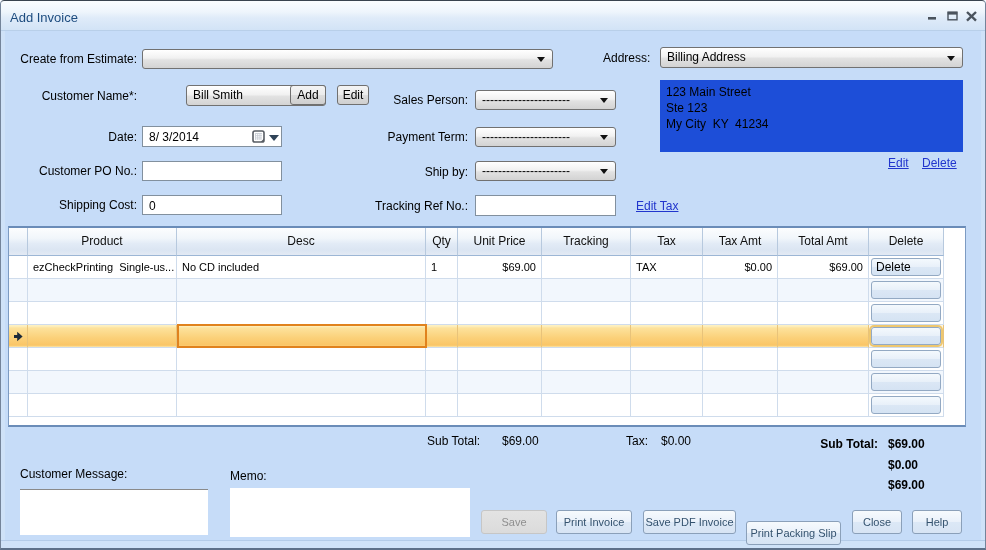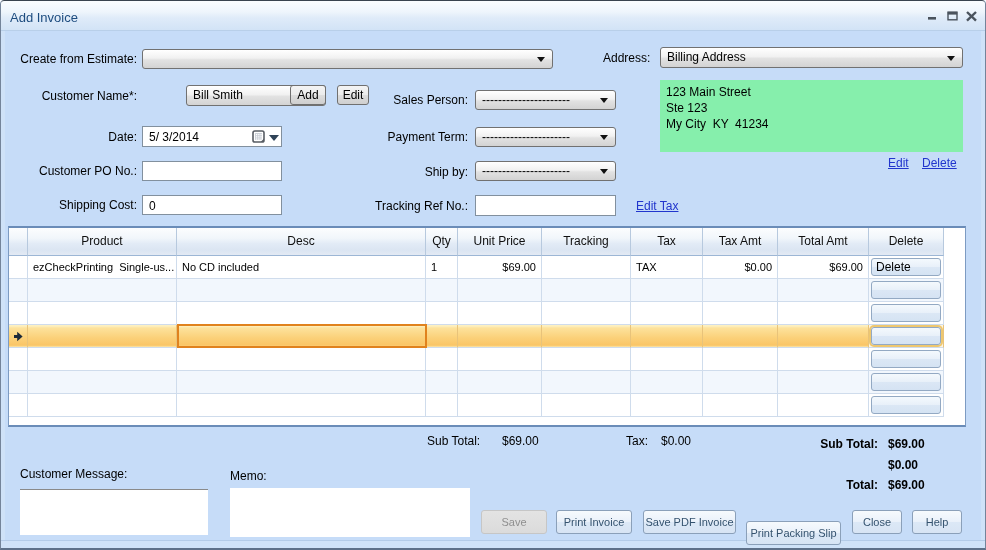--- a/index.html
+++ b/index.html
@@ -147,21 +147,21 @@
   <div class="combo" style="left:142px;top:49px;width:411px;height:20px;">
     <span></span><i class="arr"></i>
   </div>
   <div class="combo" style="left:142px;top:85px;width:140px;height:21px;margin-left:44px;">
     <span>Bill Smith</span><i class="arr"></i>
   </div>
   <div class="btn-gray" style="left:290px;top:85px;width:36px;height:20px;line-height:18px;">Add</div>
   <div class="btn-gray" style="left:337px;top:85px;width:32px;height:20px;line-height:18px;">Edit</div>
 
   <div class="tbox" style="left:142px;top:126px;width:140px;height:21px;">
-    <span>5/ 3/2014</span>
+    <span>8/ 3/2014</span>
     <svg class="cal" width="13" height="13" viewBox="0 0 13 13">
         <rect x="1" y="1" width="11" height="11" rx="1.8" fill="#ffffff" stroke="#585d64" stroke-width="1.6"></rect>
         <rect x="3.1" y="3.1" width="6.8" height="6.8" fill="#c7ccd4"></rect>
         <g fill="#ffffff">
           <rect x="4" y="4" width="1.3" height="1.3"></rect>
           <rect x="6.2" y="4" width="1.3" height="1.3"></rect>
           <rect x="8.4" y="4" width="1.3" height="1.3"></rect>
           <rect x="4" y="6.2" width="1.3" height="1.3"></rect>
           <rect x="6.2" y="6.2" width="1.3" height="1.3"></rect>
           <rect x="8.4" y="6.2" width="1.3" height="1.3"></rect>
@@ -190,21 +190,21 @@
   <div class="combo" style="left:475px;top:161px;width:141px;height:20px;">
     <span>----------------------</span><i class="arr"></i>
   </div>
   <div class="tbox" style="left:475px;top:195px;width:141px;height:21px;"><span></span></div>
   <div class="link" style="left:636px;top:199px;">Edit Tax</div>
 
   <div class="label" style="left:603px;top:51px;">Address:</div>
   <div class="combo" style="left:660px;top:47px;width:303px;height:21px;">
     <span>Billing Address</span><i class="arr"></i>
   </div>
-  <div id="address-box" style="position:absolute;left:660px;top:80px;width:303px;height:72px;background:#86efac;padding:4px 6px;line-height:16px;white-space:pre;">123 Main Street
+  <div id="address-box" style="position:absolute;left:660px;top:80px;width:303px;height:72px;background:#1d4ed8;padding:4px 6px;line-height:16px;white-space:pre;">123 Main Street
 Ste 123
 My City  KY  41234</div>
   <div class="link" style="left:888px;top:156px;">Edit</div>
   <div class="link" style="left:922px;top:156px;">Delete</div>
 
   <div id="grid">
     <div id="grid-headers">
         <div class="gh" style="left: 0px; width: 19px;"></div>
         <div class="gh" style="left: 19px; width: 149px;">Product</div>
         <div class="gh" style="left: 168px; width: 249px;">Desc</div>
@@ -308,21 +308,20 @@
   </div>
 
   <div class="label" style="left:427px;top:434px;">Sub Total:</div>
   <div class="label" style="left:502px;top:434px;">$69.00</div>
   <div class="label" style="left:626px;top:434px;">Tax:</div>
   <div class="label" style="left:661px;top:434px;">$0.00</div>
 
   <div class="label r-label bold" style="left:700px;width:178px;top:437px;">Sub Total:</div>
   <div class="label bold" style="left:888px;top:437px;">$69.00</div>
   <div class="label bold" style="left:888px;top:458px;">$0.00</div>
-  <div class="label r-label bold" style="left:700px;width:178px;top:478px;">Total:</div>
   <div class="label bold" style="left:888px;top:478px;">$69.00</div>
 
   <div class="label" style="left:20px;top:467px;">Customer Message:</div>
   <textarea class="box" style="left: 20px; top: 489px; width: 188px; height: 46px;"></textarea>
   <div class="label" style="left:230px;top:469px;text-align:center;">Memo:</div>
   <textarea class="box box2" style="left: 230px; top: 488px; width: 240px; height: 49px;"></textarea>
 
   <div class="btn-blue btn-disabled" style="left:481px;top:510px;width:66px;height:24px;line-height:22px;">Save</div>
   <div class="btn-blue" style="left:556px;top:510px;width:76px;height:24px;line-height:22px;">Print Invoice</div>
   <div class="btn-blue" style="left:643px;top:510px;width:93px;height:24px;line-height:22px;">Save PDF Invoice</div>

